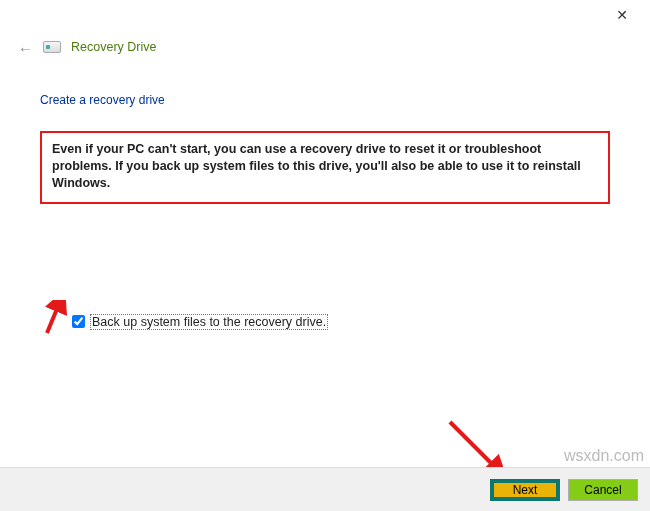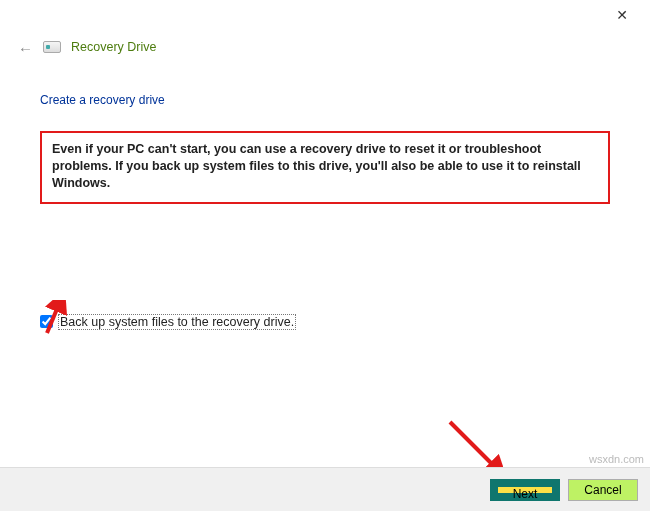--- a/index.html
+++ b/index.html
@@ -79,20 +79,21 @@
       line-height: 1.35;
       font-weight: bold;
     }
     .checkbox-row {
       margin-top: 110px;
       display: flex;
       align-items: center;
       gap: 5px;
       font-size: 12.5px;
       color: #222;
+      margin-left: 32px;
     }
     .checkbox-row input[type="checkbox"] {
       width: 13px;
       height: 13px;
       margin: 0;
     }
     .checkbox-label {
       border: 1px dotted #777;
       padding: 0 1px;
     }
@@ -108,27 +109,27 @@
       align-items: center;
       justify-content: flex-end;
       padding-right: 12px;
       gap: 8px;
     }
     .btn {
       min-width: 70px;
       height: 22px;
       font-size: 12px;
       border: 1px solid #adadad;
-      background: #bef264;
+      background: #84cc16;
       cursor: pointer;
       padding: 0 10px;
     }
     .btn.selected {
-      border: 8px solid #0f766e;
-      background: #fde047;
+      border: 4px solid #0f766e;
+      background: #eab308;
     }
     .arrow-annotation {
       position: absolute;
       pointer-events: none;
     }
     .arrow1 {
       left: 37px;
       top: 300px;
       width: 30px;
       height: 35px;
@@ -136,21 +137,21 @@
     .arrow2 {
       left: 448px;
       top: 420px;
       width: 55px;
       height: 55px;
     }
     .watermark {
       position: absolute;
       right: 6px;
       bottom: 46px;
-      font-size: 11px;
+      font-size: 16px;
       color: #bbb;
     }
   </style>
 </head>
 <body>
 
 <div class="titlebar">
   <div class="close-btn">
     <span>✕</span>
   </div>

